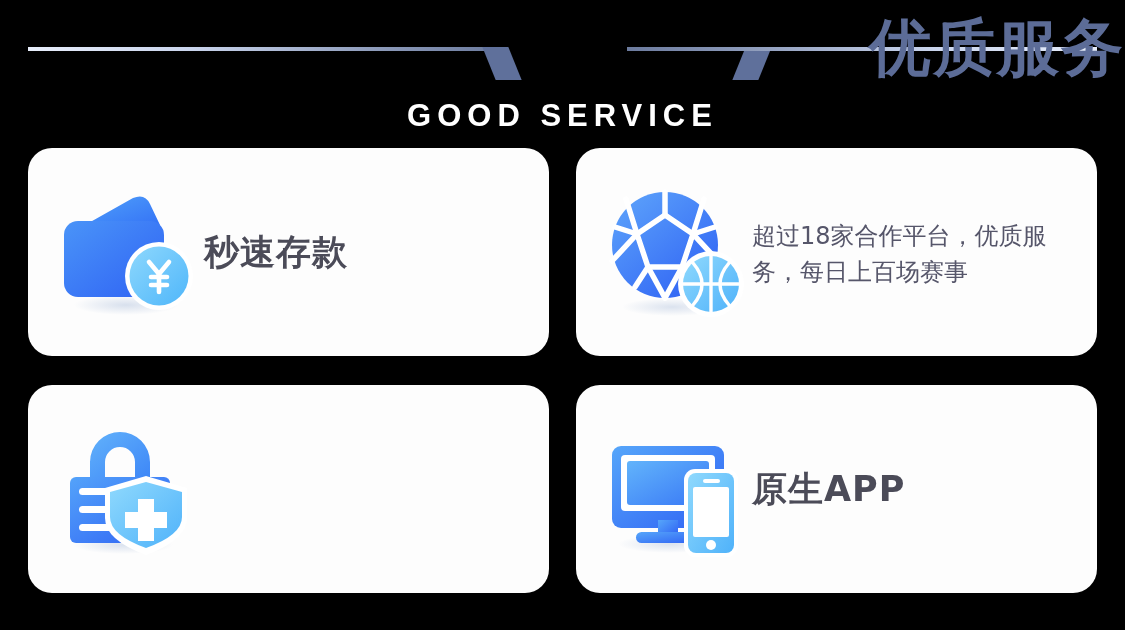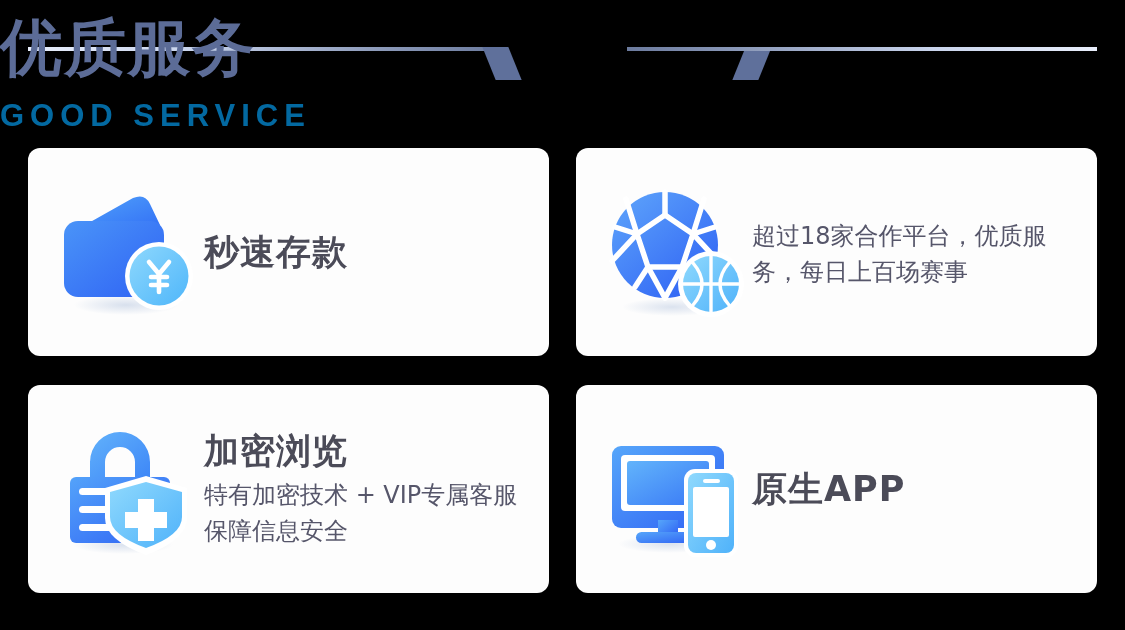--- a/index.html
+++ b/index.html
@@ -54,59 +54,60 @@
   .deco-slash.right {
     left: 739px;
     transform: skewX(-22deg);
   }
 
   .title-cn {
     position: absolute;
     left: 0;
     top: 8px;
     width: 1125px;
-    text-align: left;
+    text-align: right;
     font-size: 62px;
     line-height: 80px;
     font-weight: bold;
     color: #5c6c97;
     letter-spacing: 2px;
     font-family: "DejaVu Sans", "Liberation Sans", sans-serif;
   }
 
   .title-en {
     position: absolute;
     left: 0;
     top: 97px;
     width: 1125px;
+    text-align: center;
     font-size: 31px;
     line-height: 38px;
     font-weight: bold;
-    color: #0369a1;
+    color: #ffffff;
     letter-spacing: 6px;
     font-family: "Liberation Sans", sans-serif;
   }
 
   
   .grid {
     position: absolute;
     left: 28px;
     top: 148px;
     width: 1069px;
     display: grid;
     grid-template-columns: 521px 521px;
     grid-template-rows: 208px 208px;
     column-gap: 27px;
     row-gap: 29px;
   }
 
   .card {
     position: relative;
     background: #fdfdfd;
-    border-radius: 12px;
+    border-radius: 24px;
     display: flex;
     align-items: center;
     overflow: hidden;
   }
 
   .card-icon {
     width: 150px;
     min-width: 150px;
     height: 150px;
     position: relative;
@@ -270,24 +271,20 @@
         <g fill="#ffffff">
           <rect x="29" y="74" width="34" height="7" rx="3.5"></rect>
           <rect x="29" y="92" width="34" height="7" rx="3.5"></rect>
           <rect x="29" y="110" width="34" height="7" rx="3.5"></rect>
         </g>
         <path d="M96 62 L137 74 V104 Q137 126 96 141 Q55 126 55 104 V74 Z" fill="#ffffff"></path>
         <path d="M96 68 L132 78 V103 Q132 121 96 134 Q60 121 60 103 V78 Z" fill="url(#shg)"></path>
         <path d="M88 85 h16 v13 h13 v16 h-13 v13 h-16 v-13 h-13 v-16 h13 Z" fill="#ffffff"></path>
       </svg>
     </div>
-    <div class="card-text">
-      <div class="card-title">加密浏览</div>
-      <div class="card-sub">特有加密技术 + VIP专属客服保障信息安全</div>
-    </div>
   </div>
 
   <div class="card">
     <div class="card-icon">
       <svg class="icon-svg" viewBox="0 0 150 150" xmlns="http://www.w3.org/2000/svg">
         <defs>
           <linearGradient id="mg" x1="0" y1="0" x2="1" y2="1">
             <stop offset="0%" stop-color="#56a6fa"></stop>
               <stop offset="100%" stop-color="#2f62f4"></stop>
           </linearGradient>

